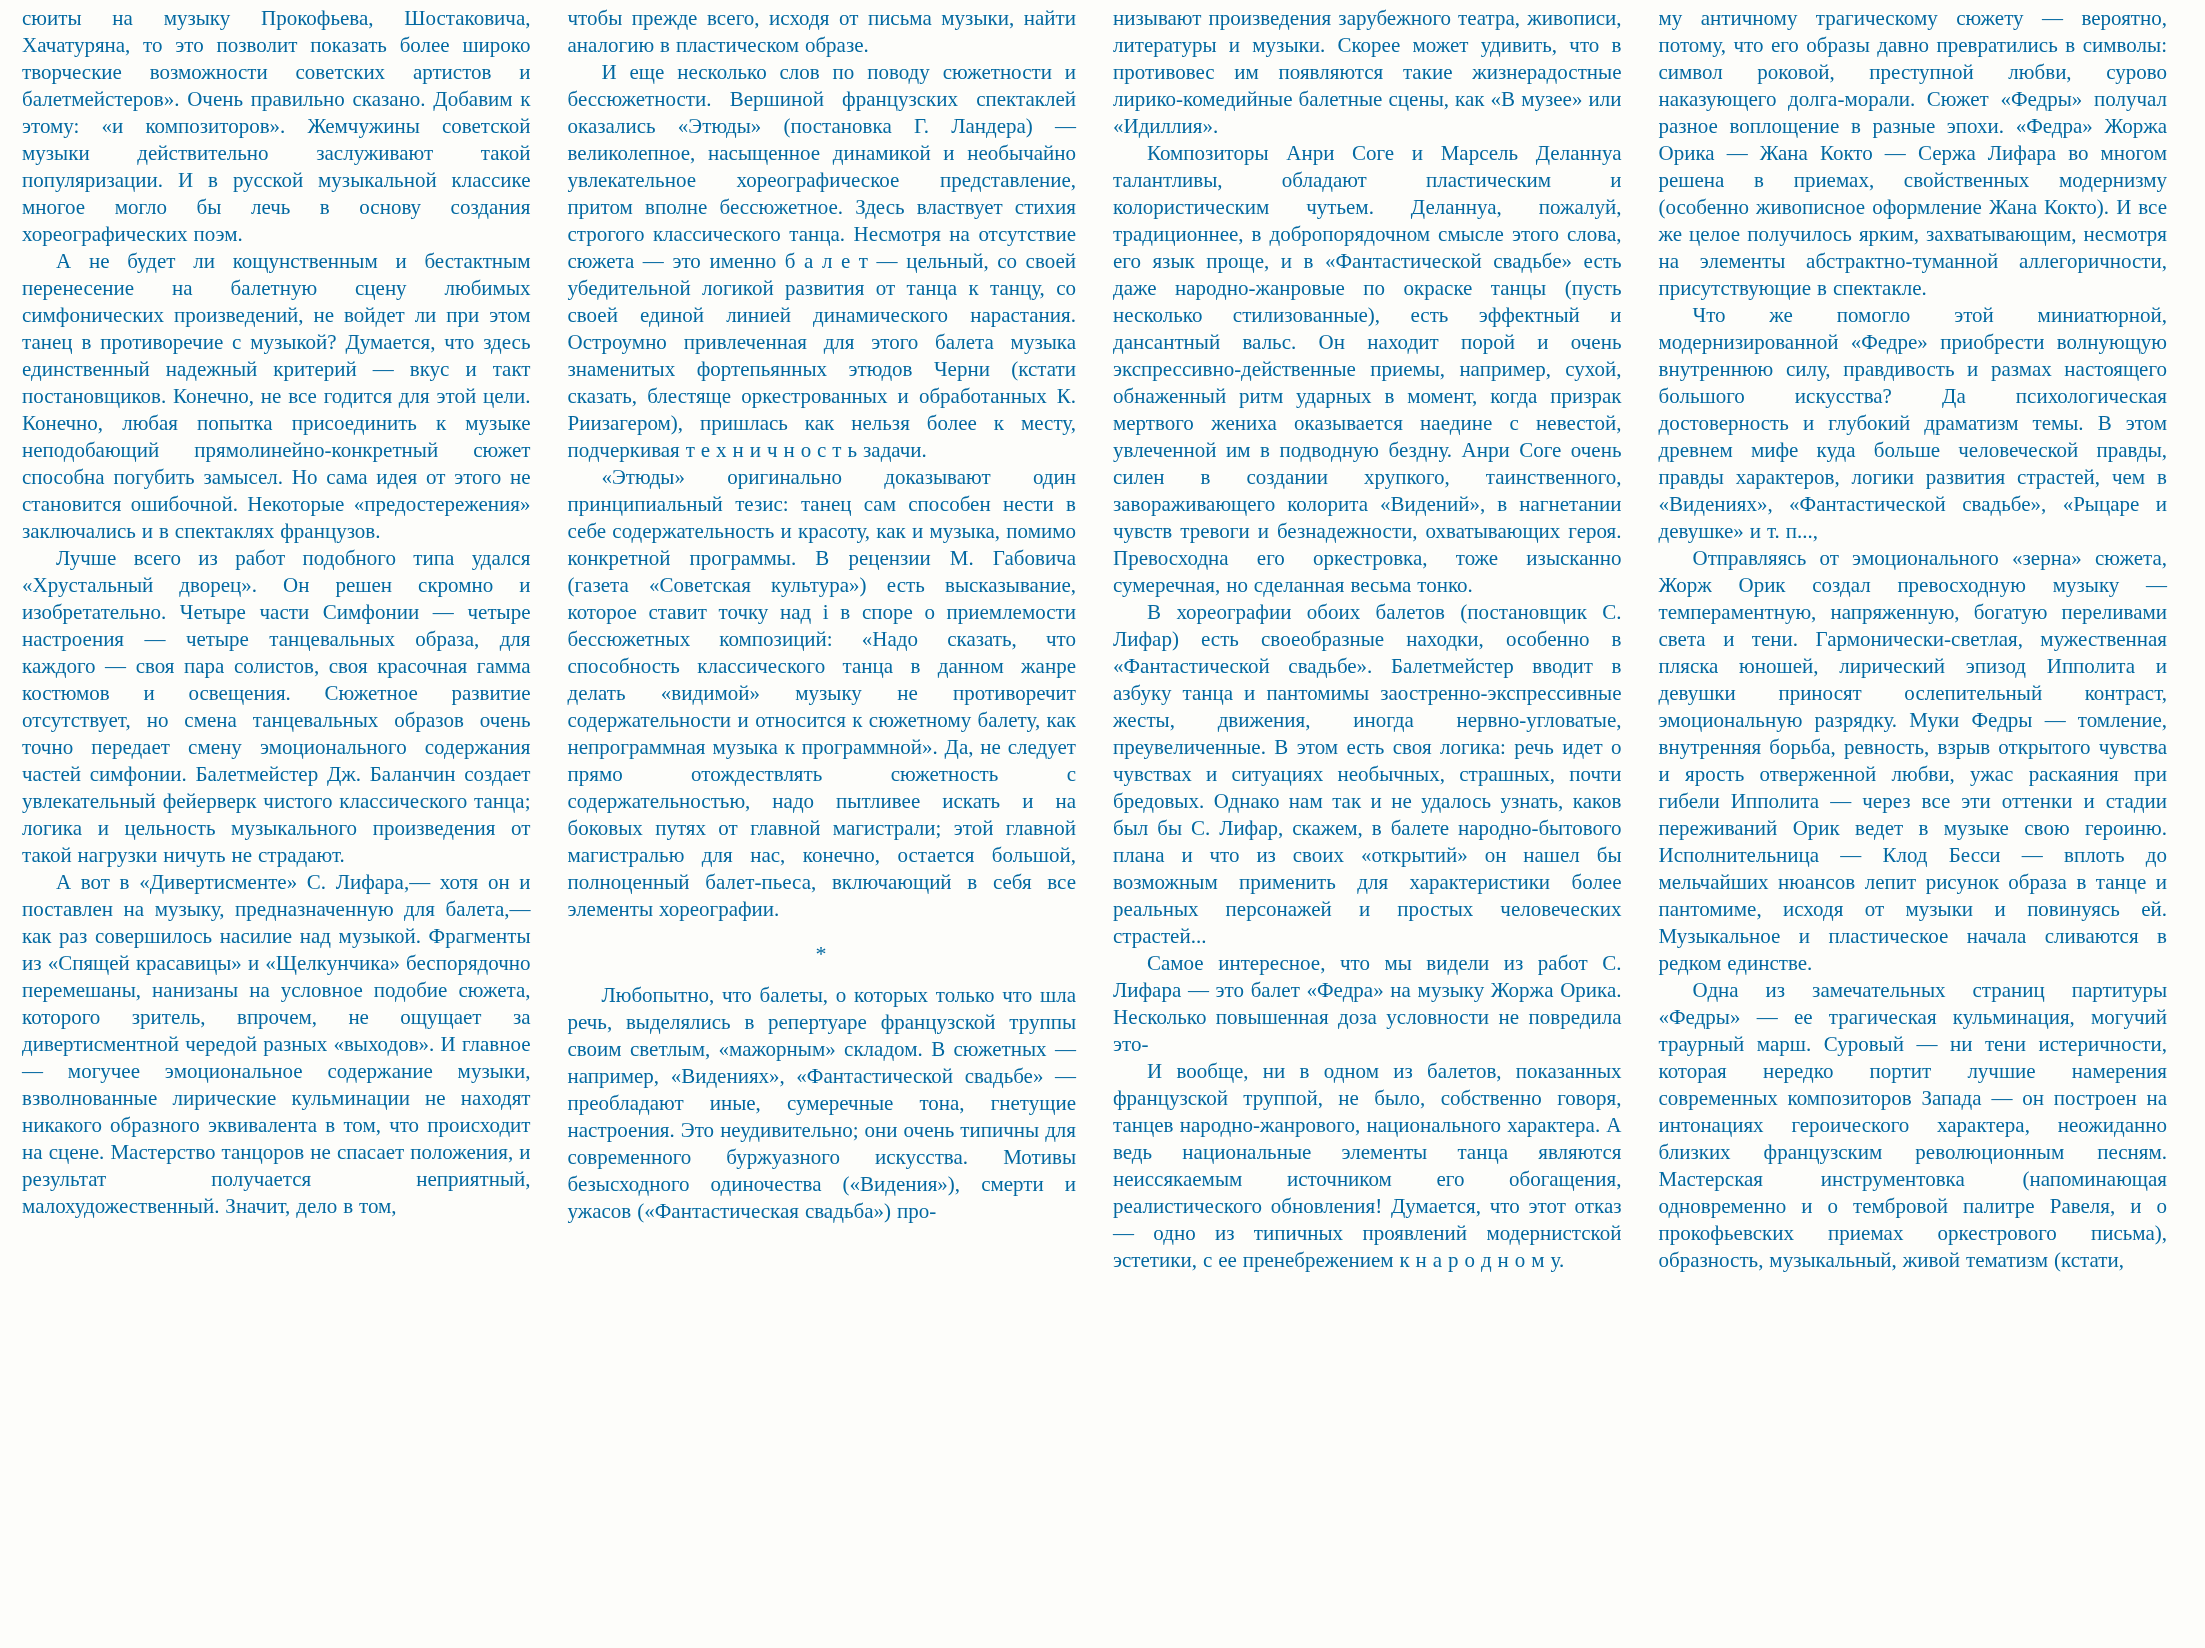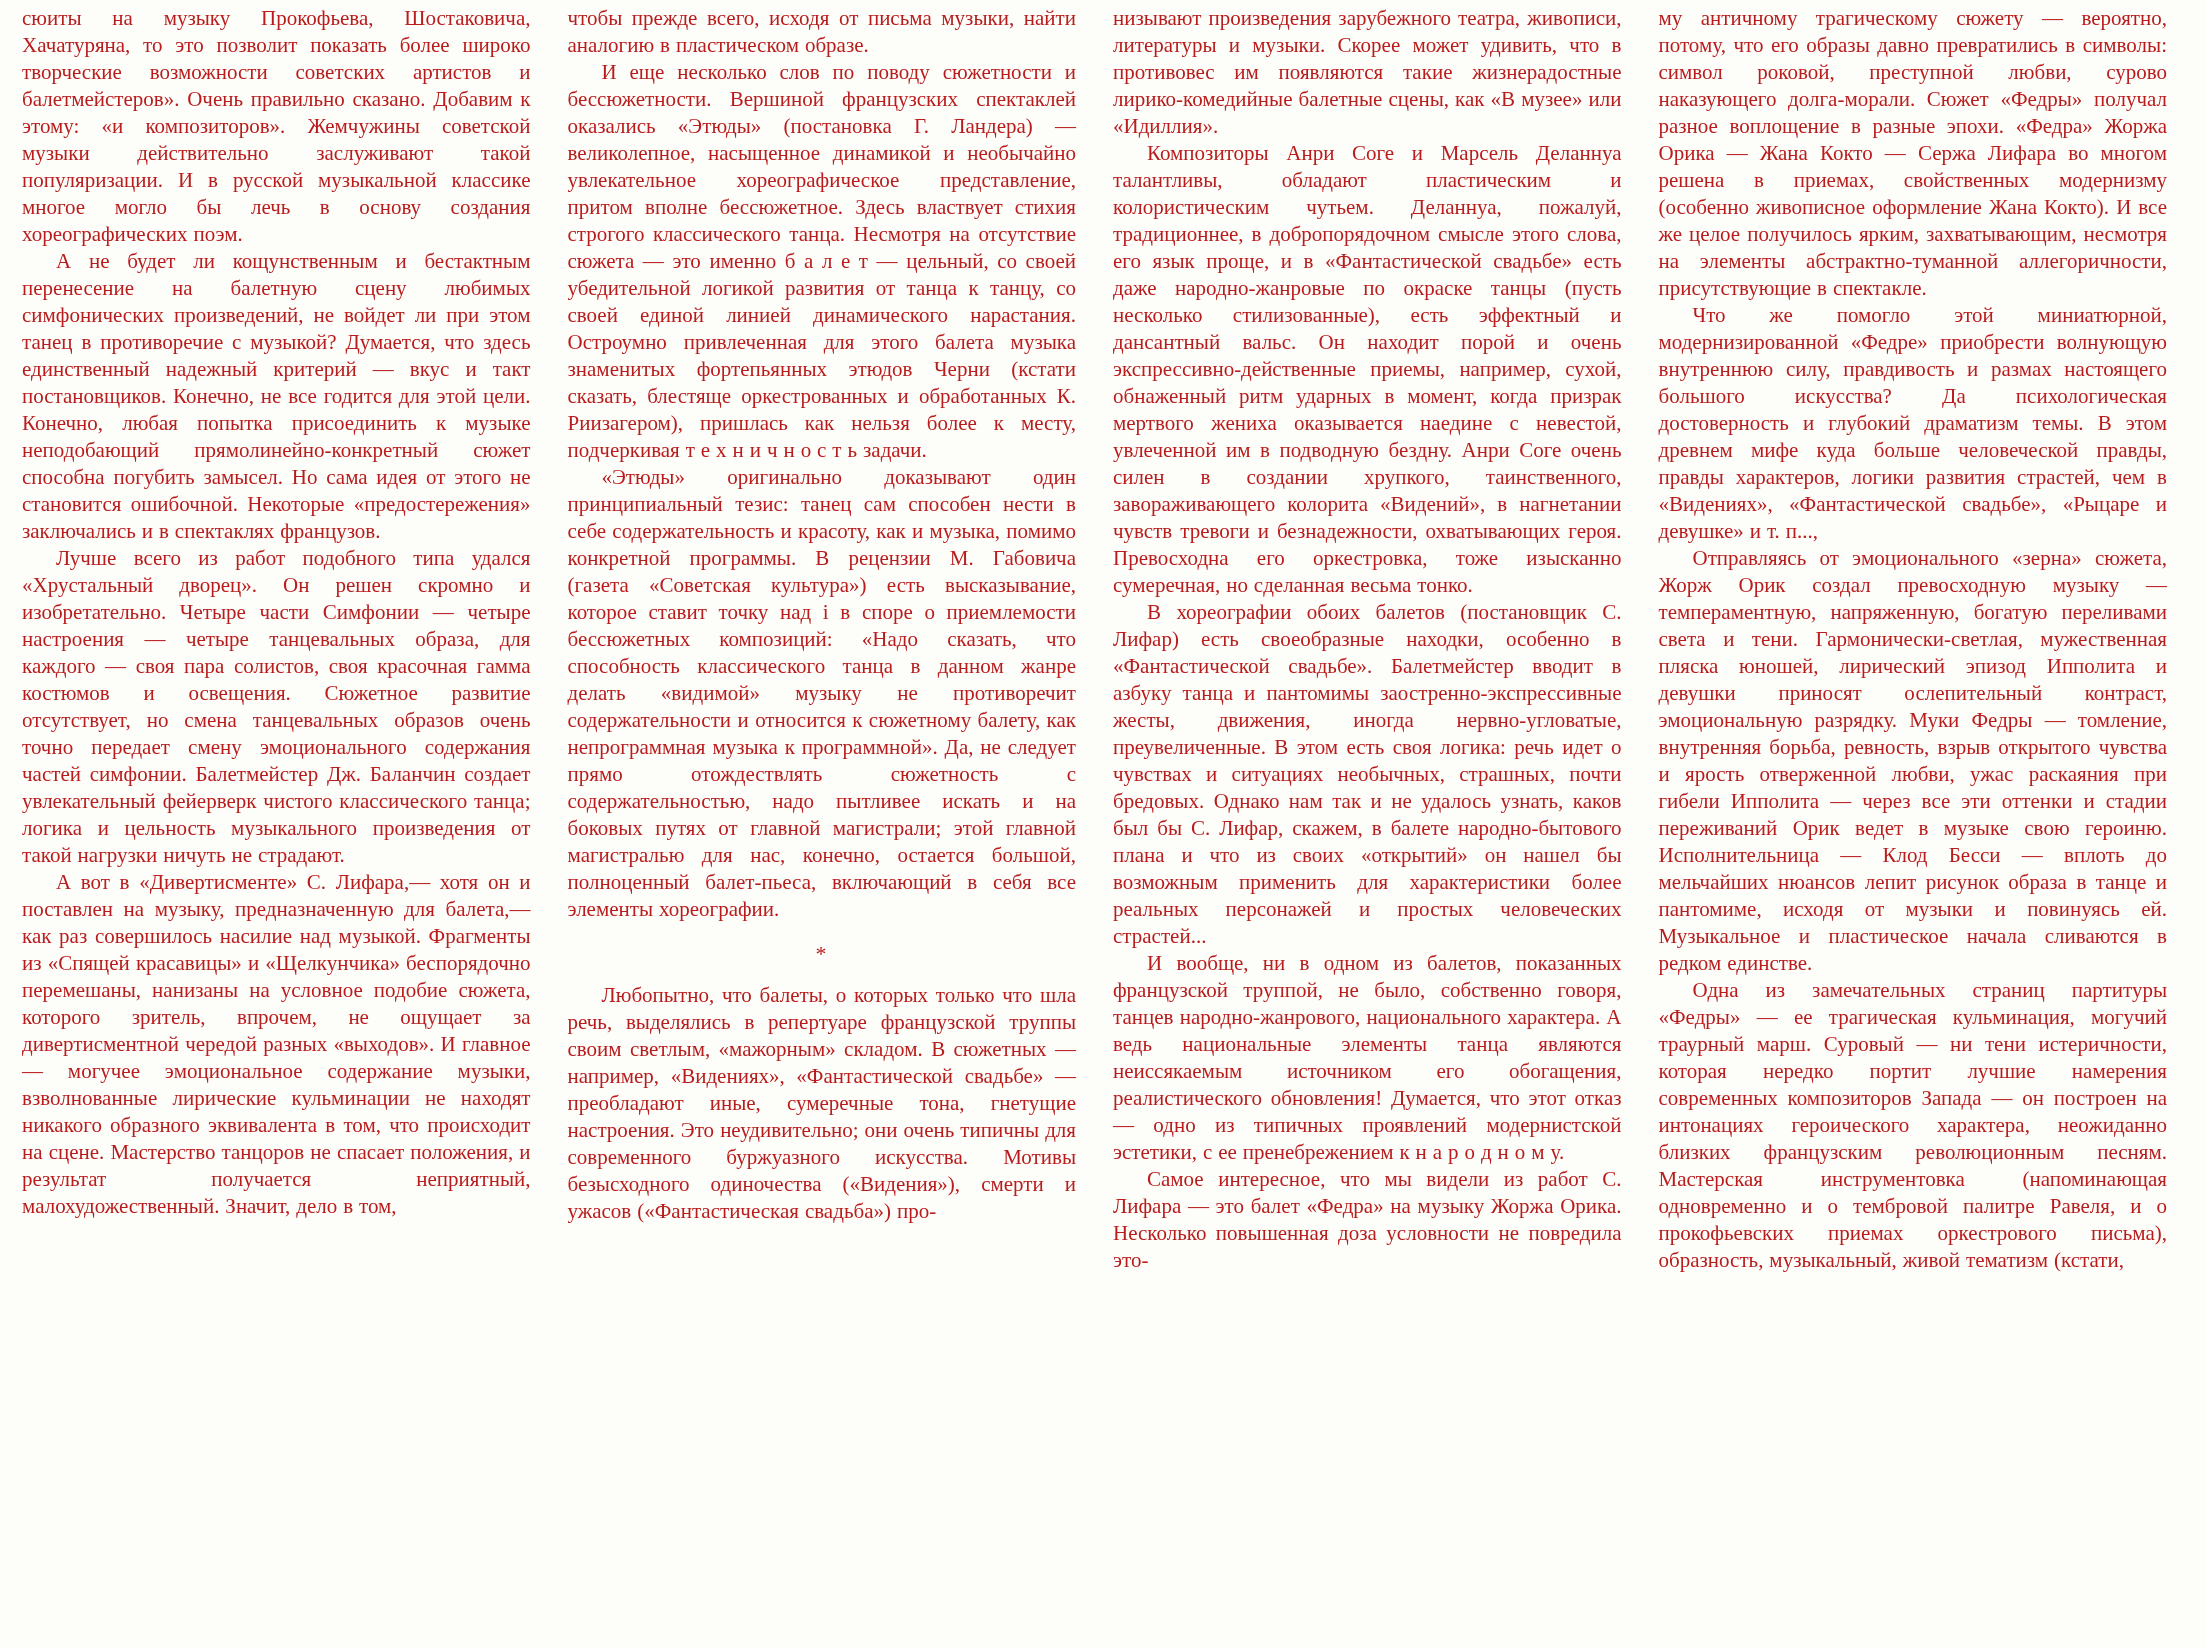--- a/index.html
+++ b/index.html
@@ -5,21 +5,21 @@
   html, body {
     margin: 0;
     padding: 0;
     background: #e8e8e6;
   }
   .page {
     width: 2205px;
     height: 1649px;
     box-sizing: border-box;
     background: #fdfdfa;
-    color: #b91c1c;
+    color: #0369a1;
     font-family: "Liberation Serif", "DejaVu Serif", serif;
     font-size: 21px;
     line-height: 27px;
     padding: 5.3px 38px 15.8px 22px;
     display: flex;
     gap: 37px;
     overflow: hidden;
   }
   .column {
     flex: 1 1 0;
@@ -61,22 +61,22 @@
     <p lang="ru">И еще несколько слов по поводу сюжетности и бессюжетности. Вершиной французских спектаклей оказались «Этюды» (постановка Г. Ландера) — великолепное, насыщенное динамикой и необычайно увлекательное хореографическое представление, притом вполне бессюжетное. Здесь властвует стихия строгого классического танца. Несмотря на отсутствие сюжета — это именно б а л е т — цельный, со своей убедительной логикой развития от танца к танцу, со своей единой линией динамического нарастания. Остроумно привлеченная для этого балета музыка знаменитых фортепьянных этюдов Черни (кстати сказать, блестяще оркестрованных и обработанных К. Риизагером), пришлась как нельзя более к месту, подчеркивая т е х н и ч н о с т ь задачи.</p>
     <p lang="ru">«Этюды» оригинально доказывают один принципиальный тезис: танец сам способен нести в себе содержательность и красоту, как и музыка, помимо конкретной программы. В рецензии М. Габовича (газета «Советская культура») есть высказывание, которое ставит точку над i в споре о приемлемости бессюжетных композиций: «Надо сказать, что способность классического танца в данном жанре делать «видимой» музыку не противоречит содержательности и относится к сюжетному балету, как непрограммная музыка к программной». Да, не следует прямо отождествлять сюжетность с содержательностью, надо пытливее искать и на боковых путях от главной магистрали; этой главной магистралью для нас, конечно, остается большой, полноценный балет-пьеса, включающий в себя все элементы хореографии.</p>
     <p class="sep">*</p>
     <p lang="ru">Любопытно, что балеты, о которых только что шла речь, выделялись в репертуаре французской труппы своим светлым, «мажорным» складом. В сюжетных — например, «Видениях», «Фантастической свадьбе» — преобладают иные, сумеречные тона, гнетущие настроения. Это неудивительно; они очень типичны для современного буржуазного искусства. Мотивы безысходного одиночества («Видения»), смерти и ужасов («Фантастическая свадьба») про-</p>
   </div>
 
   <div class="column">
     <p class="cont" lang="ru">низывают произведения зарубежного театра, живописи, литературы и музыки. Скорее может удивить, что в противовес им появляются такие жизнерадостные лирико-комедийные балетные сцены, как «В музее» или «Идиллия».</p>
     <p lang="ru">Композиторы Анри Соге и Марсель Деланнуа талантливы, обладают пластическим и колористическим чутьем. Деланнуа, пожалуй, традиционнее, в добропорядочном смысле этого слова, его язык проще, и в «Фантастической свадьбе» есть даже народно-жанровые по окраске танцы (пусть несколько стилизованные), есть эффектный и дансантный вальс. Он находит порой и очень экспрессивно-действенные приемы, например, сухой, обнаженный ритм ударных в момент, когда призрак мертвого жениха оказывается наедине с невестой, увлеченной им в подводную бездну. Анри Соге очень силен в создании хрупкого, таинственного, завораживающего колорита «Видений», в нагнетании чувств тревоги и безнадежности, охватывающих героя. Превосходна его оркестровка, тоже изысканно сумеречная, но сделанная весьма тонко.</p>
     <p lang="ru">В хореографии обоих балетов (постановщик С. Лифар) есть своеобразные находки, особенно в «Фантастической свадьбе». Балетмейстер вводит в азбуку танца и пантомимы заостренно-экспрессивные жесты, движения, иногда нервно-угловатые, преувеличенные. В этом есть своя логика: речь идет о чувствах и ситуациях необычных, страшных, почти бредовых. Однако нам так и не удалось узнать, каков был бы С. Лифар, скажем, в балете народно-бытового плана и что из своих «открытий» он нашел бы возможным применить для характеристики более реальных персонажей и простых человеческих страстей...</p>
+    <p lang="ru">Самое интересное, что мы видели из работ С. Лифара — это балет «Федра» на музыку Жоржа Орика. Несколько повышенная доза условности не повредила это-</p>
     <p lang="ru">И вообще, ни в одном из балетов, показанных французской труппой, не было, собственно говоря, танцев народно-жанрового, национального характера. А ведь национальные элементы танца являются неиссякаемым источником его обогащения, реалистического обновления! Думается, что этот отказ — одно из типичных проявлений модернистской эстетики, с ее пренебрежением к н а р о д н о м у.</p>
-    <p lang="ru">Самое интересное, что мы видели из работ С. Лифара — это балет «Федра» на музыку Жоржа Орика. Несколько повышенная доза условности не повредила это-</p>
   </div>
 
   <div class="column">
     <p class="cont" lang="ru">му античному трагическому сюжету — вероятно, потому, что его образы давно превратились в символы: символ роковой, преступной любви, сурово наказующего долга-морали. Сюжет «Федры» получал разное воплощение в разные эпохи. «Федра» Жоржа Орика — Жана Кокто — Сержа Лифара во многом решена в приемах, свойственных модернизму (особенно живописное оформление Жана Кокто). И все же целое получилось ярким, захватывающим, несмотря на элементы абстрактно-туманной аллегоричности, присутствующие в спектакле.</p>
     <p lang="ru">Что же помогло этой миниатюрной, модернизированной «Федре» приобрести волнующую внутреннюю силу, правдивость и размах настоящего большого искусства? Да психологическая достоверность и глубокий драматизм темы. В этом древнем мифе куда больше человеческой правды, правды характеров, логики развития страстей, чем в «Видениях», «Фантастической свадьбе», «Рыцаре и девушке» и т. п...,</p>
     <p lang="ru">Отправляясь от эмоционального «зерна» сюжета, Жорж Орик создал превосходную музыку — темпераментную, напряженную, богатую переливами света и тени. Гармонически-светлая, мужественная пляска юношей, лирический эпизод Ипполита и девушки приносят ослепительный контраст, эмоциональную разрядку. Муки Федры — томление, внутренняя борьба, ревность, взрыв открытого чувства и ярость отверженной любви, ужас раскаяния при гибели Ипполита — через все эти оттенки и стадии переживаний Орик ведет в музыке свою героиню. Исполнительница — Клод Бесси — вплоть до мельчайших нюансов лепит рисунок образа в танце и пантомиме, исходя от музыки и повинуясь ей. Музыкальное и пластическое начала сливаются в редком единстве.</p>
     <p lang="ru">Одна из замечательных страниц партитуры «Федры» — ее трагическая кульминация, могучий траурный марш. Суровый — ни тени истеричности, которая нередко портит лучшие намерения современных композиторов Запада — он построен на интонациях героического характера, неожиданно близких французским революционным песням. Мастерская инструментовка (напоминающая одновременно и о тембровой палитре Равеля, и о прокофьевских приемах оркестрового письма), образность, музыкальный, живой тематизм (кстати,</p>
   </div>
 
 </div>

